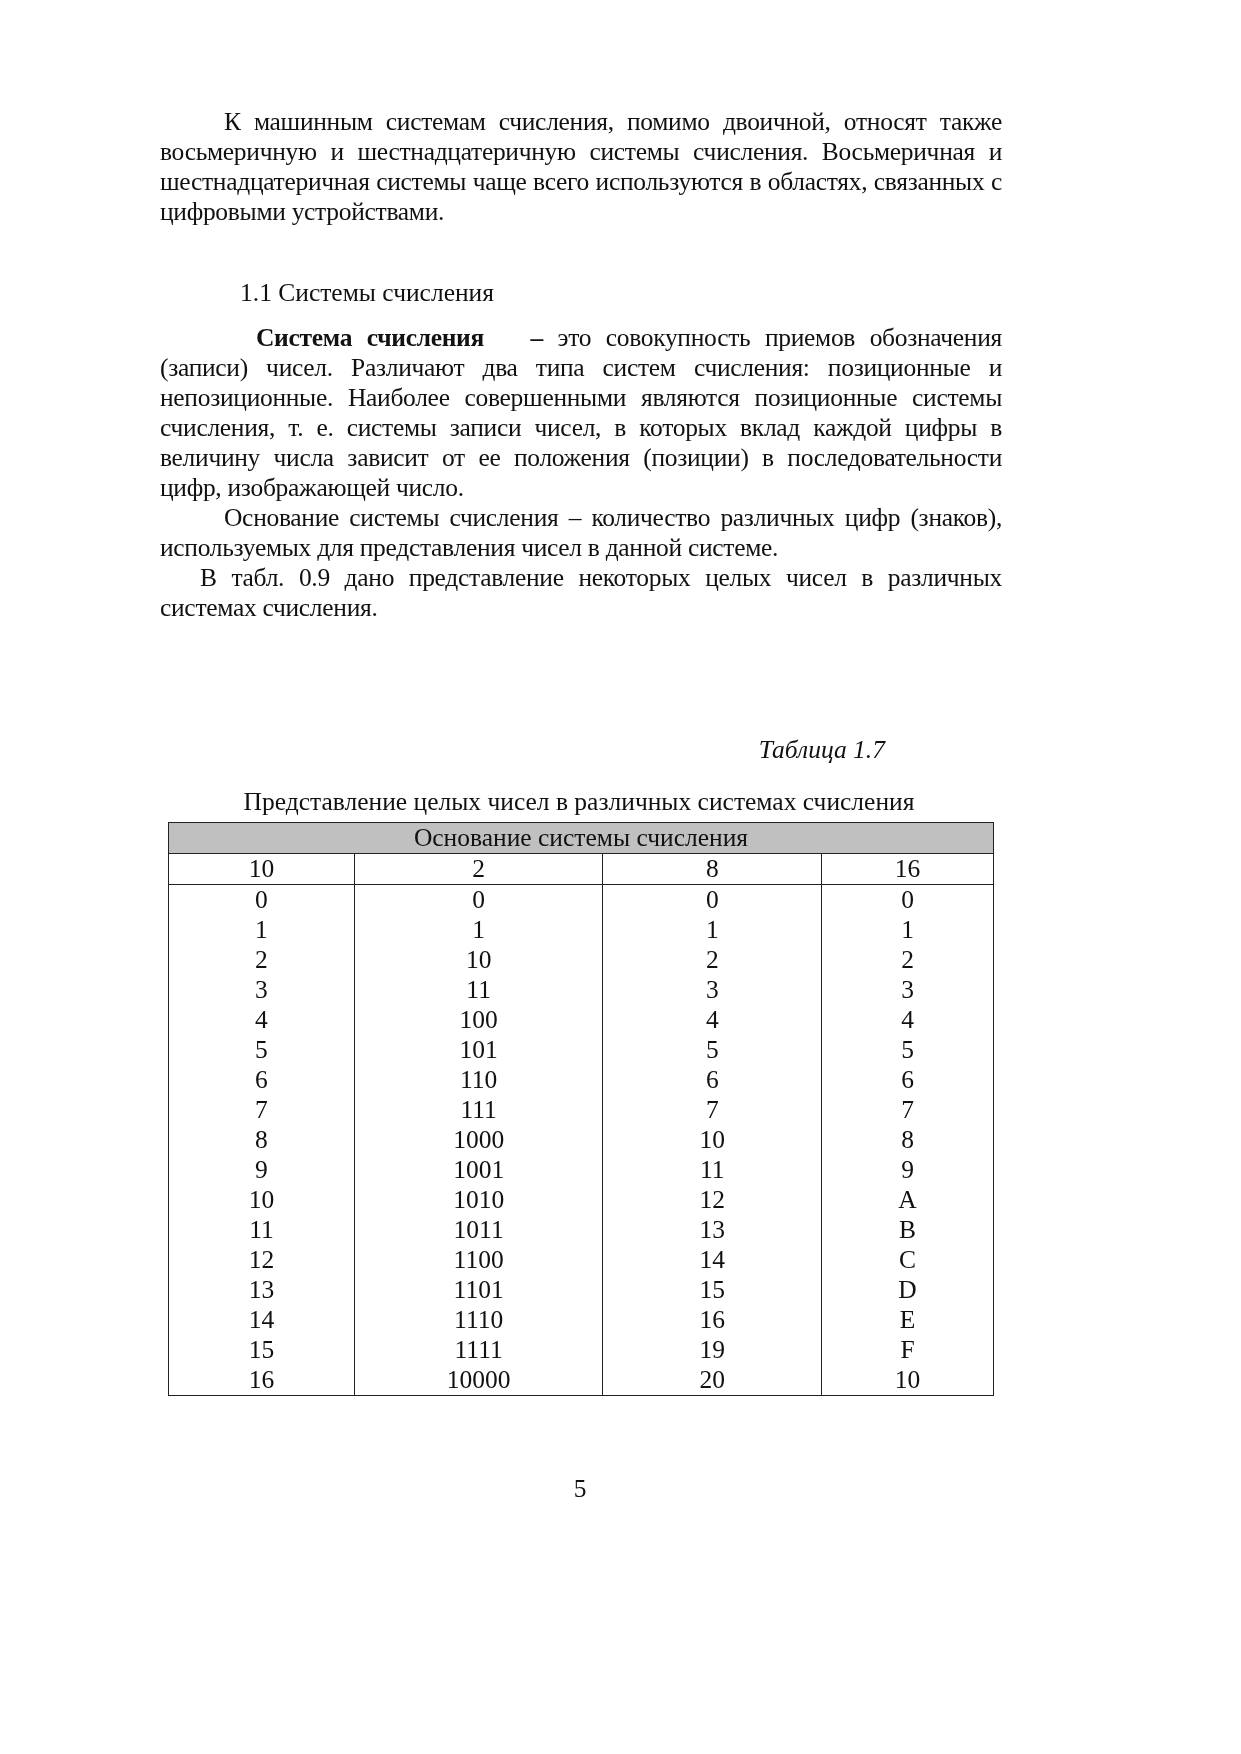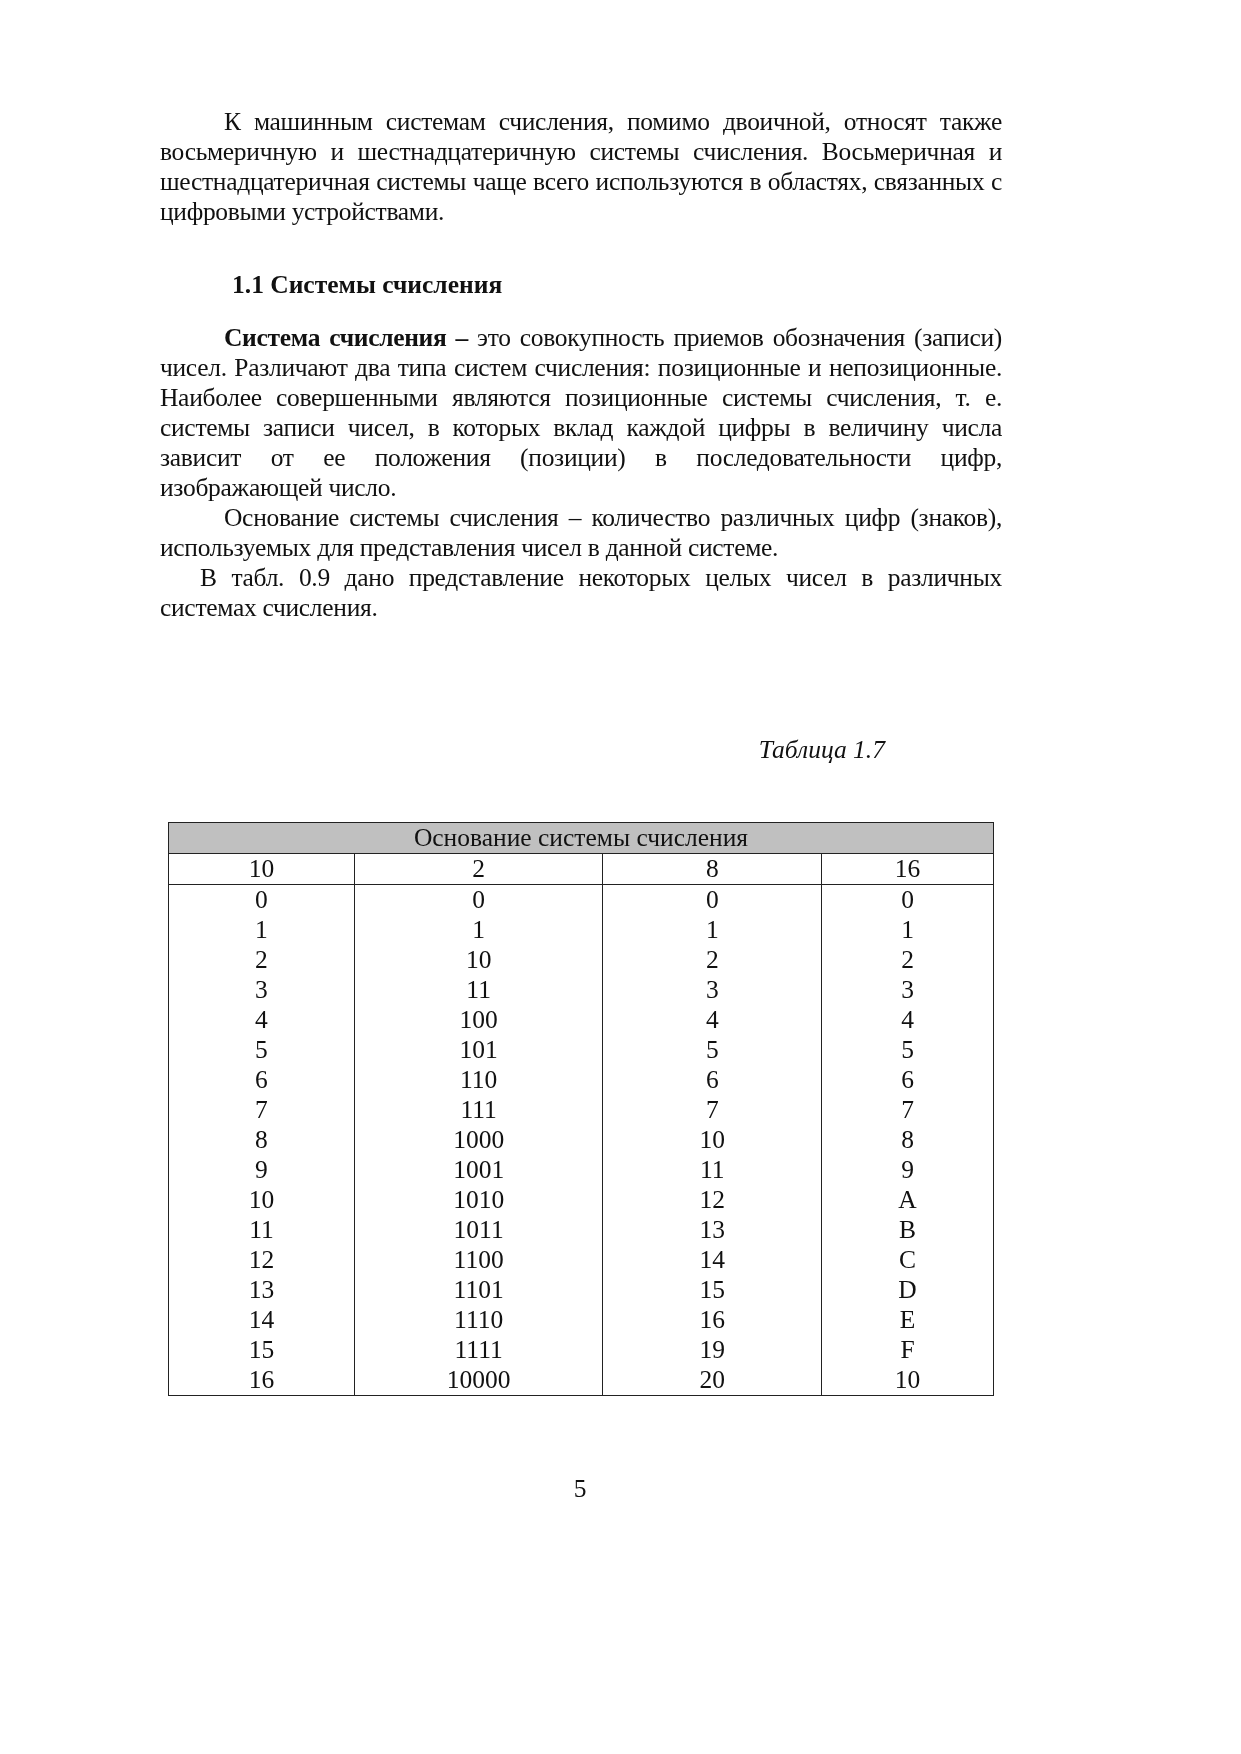--- a/index.html
+++ b/index.html
@@ -11,23 +11,23 @@
   .page { position: absolute; left: 0; top: 0; width: 1123px; height: 1754px; }
   .text-block {
     position: absolute; left: 160px; width: 842px;
     font-size: 25.5px; line-height: 30px; text-align: justify;
     letter-spacing: -0.3px;
   }
   .para { margin: 0; text-indent: 64px; }
   .para.small-indent { text-indent: 40px; }
   .heading {
     position: absolute; left: 224px; top: 262px;
-    font-size: 25.5px; font-weight: bold; margin: 8px;
+    font-size: 25.5px; font-weight: normal; margin: 16px;
   }
-  .bold { font-weight: bold; }
+  .bold { font-weight: bold; margin-left: 32px; }
   .ital { }
   .table-label {
     position: absolute; right: 238px; top: 735px;
     font-size: 25.5px; font-style: italic;
   }
   .table-caption {
     position: absolute; left: 168px; width: 822px; top: 787px;
     font-size: 25.5px; text-align: center;
   }
   table.num-table {
@@ -66,20 +66,21 @@
 
   <h2 class="heading">1.1 Системы счисления</h2>
 
   <div class="text-block" style="top:323px;">
     <p class="para"><span class="bold">Система счисления</span><span class="bold"> – </span><span>это совокупность приемов обозначения (записи) чисел. Различают два типа систем счисления: позиционные и непозиционные. Наиболее совершенными являются </span><span class="ital">позиционные</span><span> системы счисления, т. е. системы записи чисел, в которых вклад каждой цифры в величину числа зависит от ее положения (позиции) в последовательности цифр, изображающей число.</span></p>
     <p class="para"><span class="ital">Основание системы счисления</span><span> – количество различных цифр (знаков), используемых для представления чисел в данной системе.</span></p>
     <p class="para small-indent">В табл. 0.9 дано представление некоторых целых чисел в различных системах счисления.</p>
   </div>
 
   <div class="table-label">Таблица 1.7</div>
+  <div class="table-caption">Представление целых чисел в различных системах счисления</div>
 
   <table class="num-table">
     <thead>
       <tr>
         <th colspan="4" class="base-header">Основание системы счисления</th>
       </tr>
       <tr class="col-head">
         <th class="c1">10</th>
         <th class="c2">2</th>
         <th class="c3">8</th>

